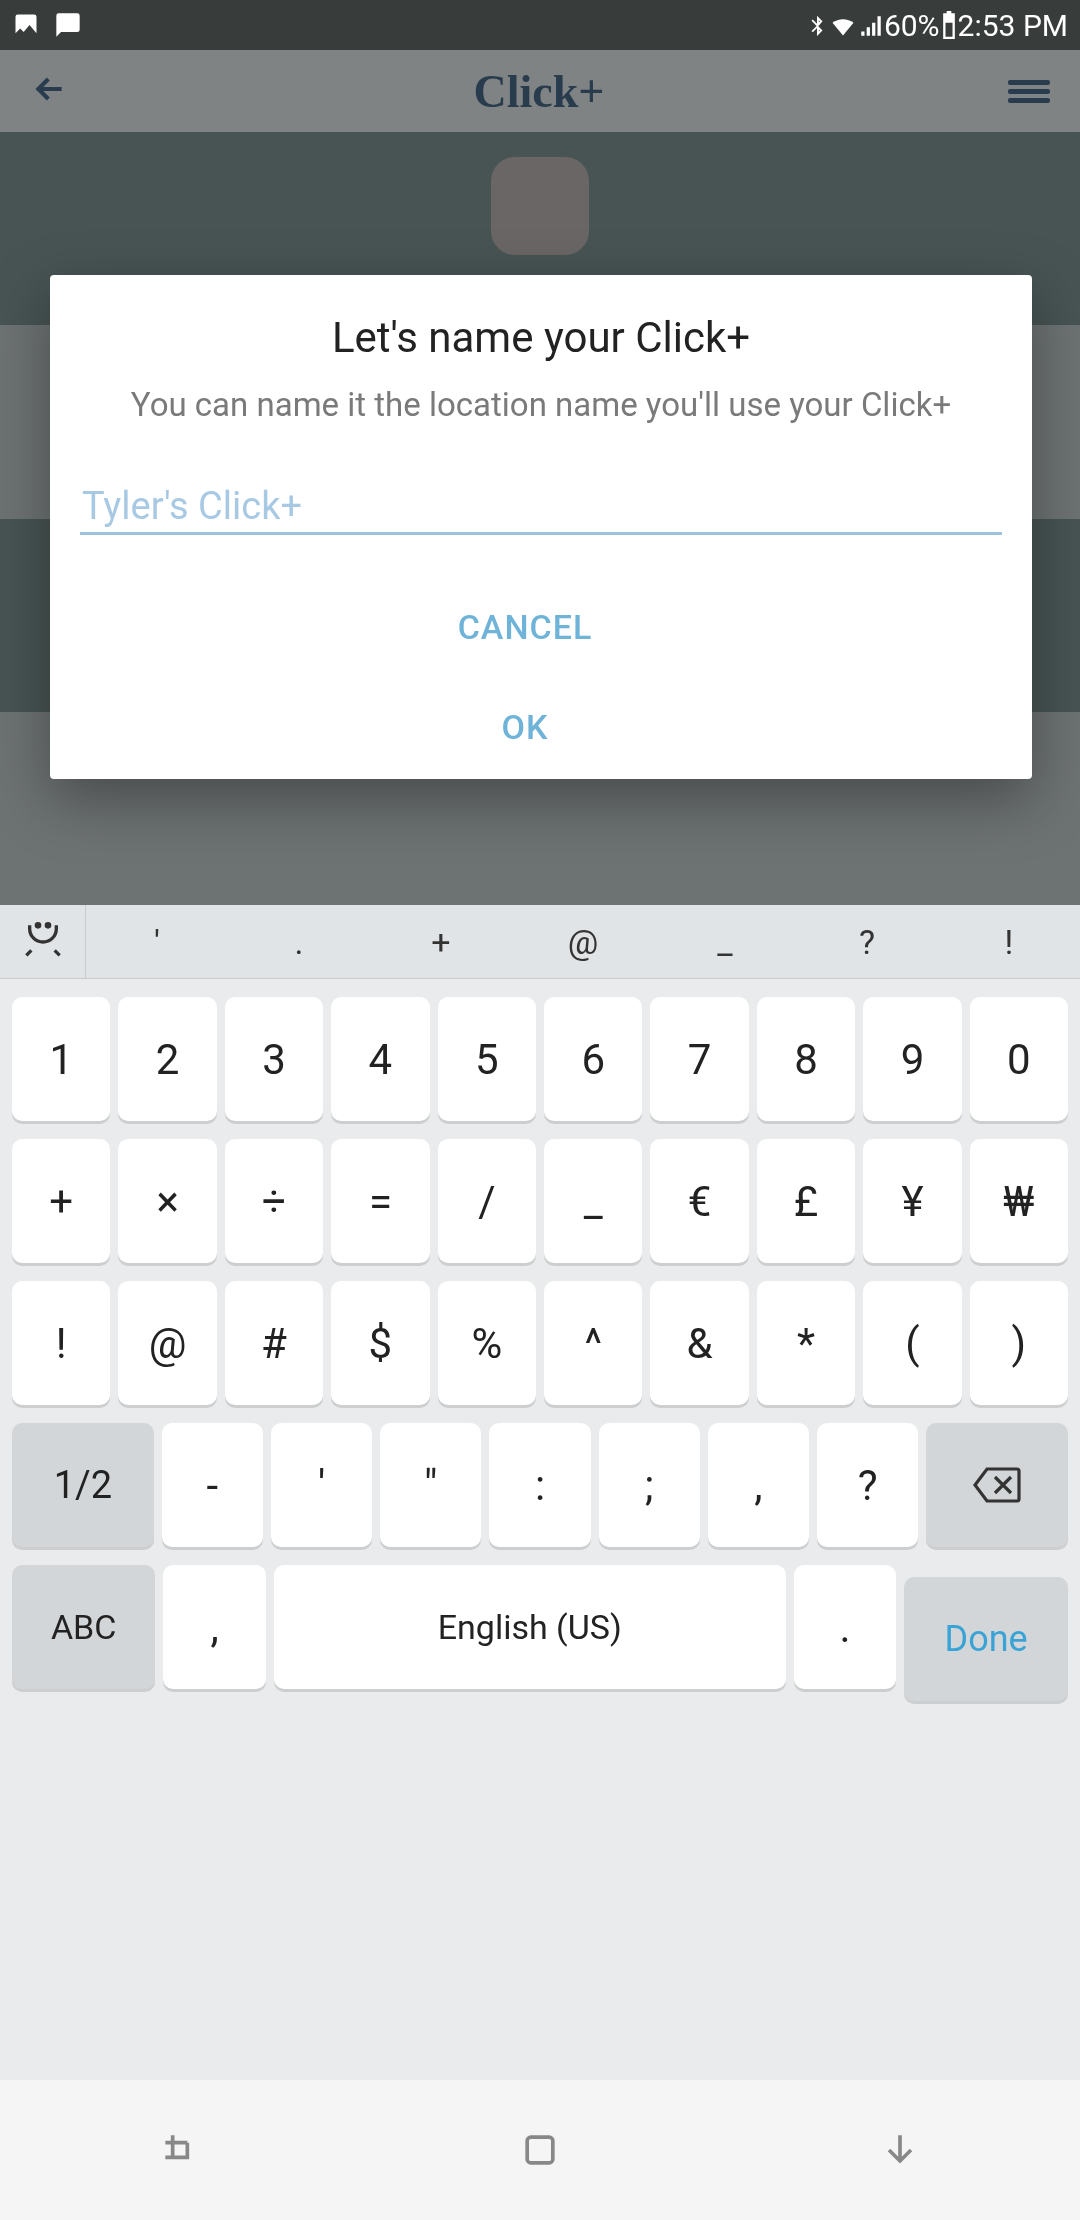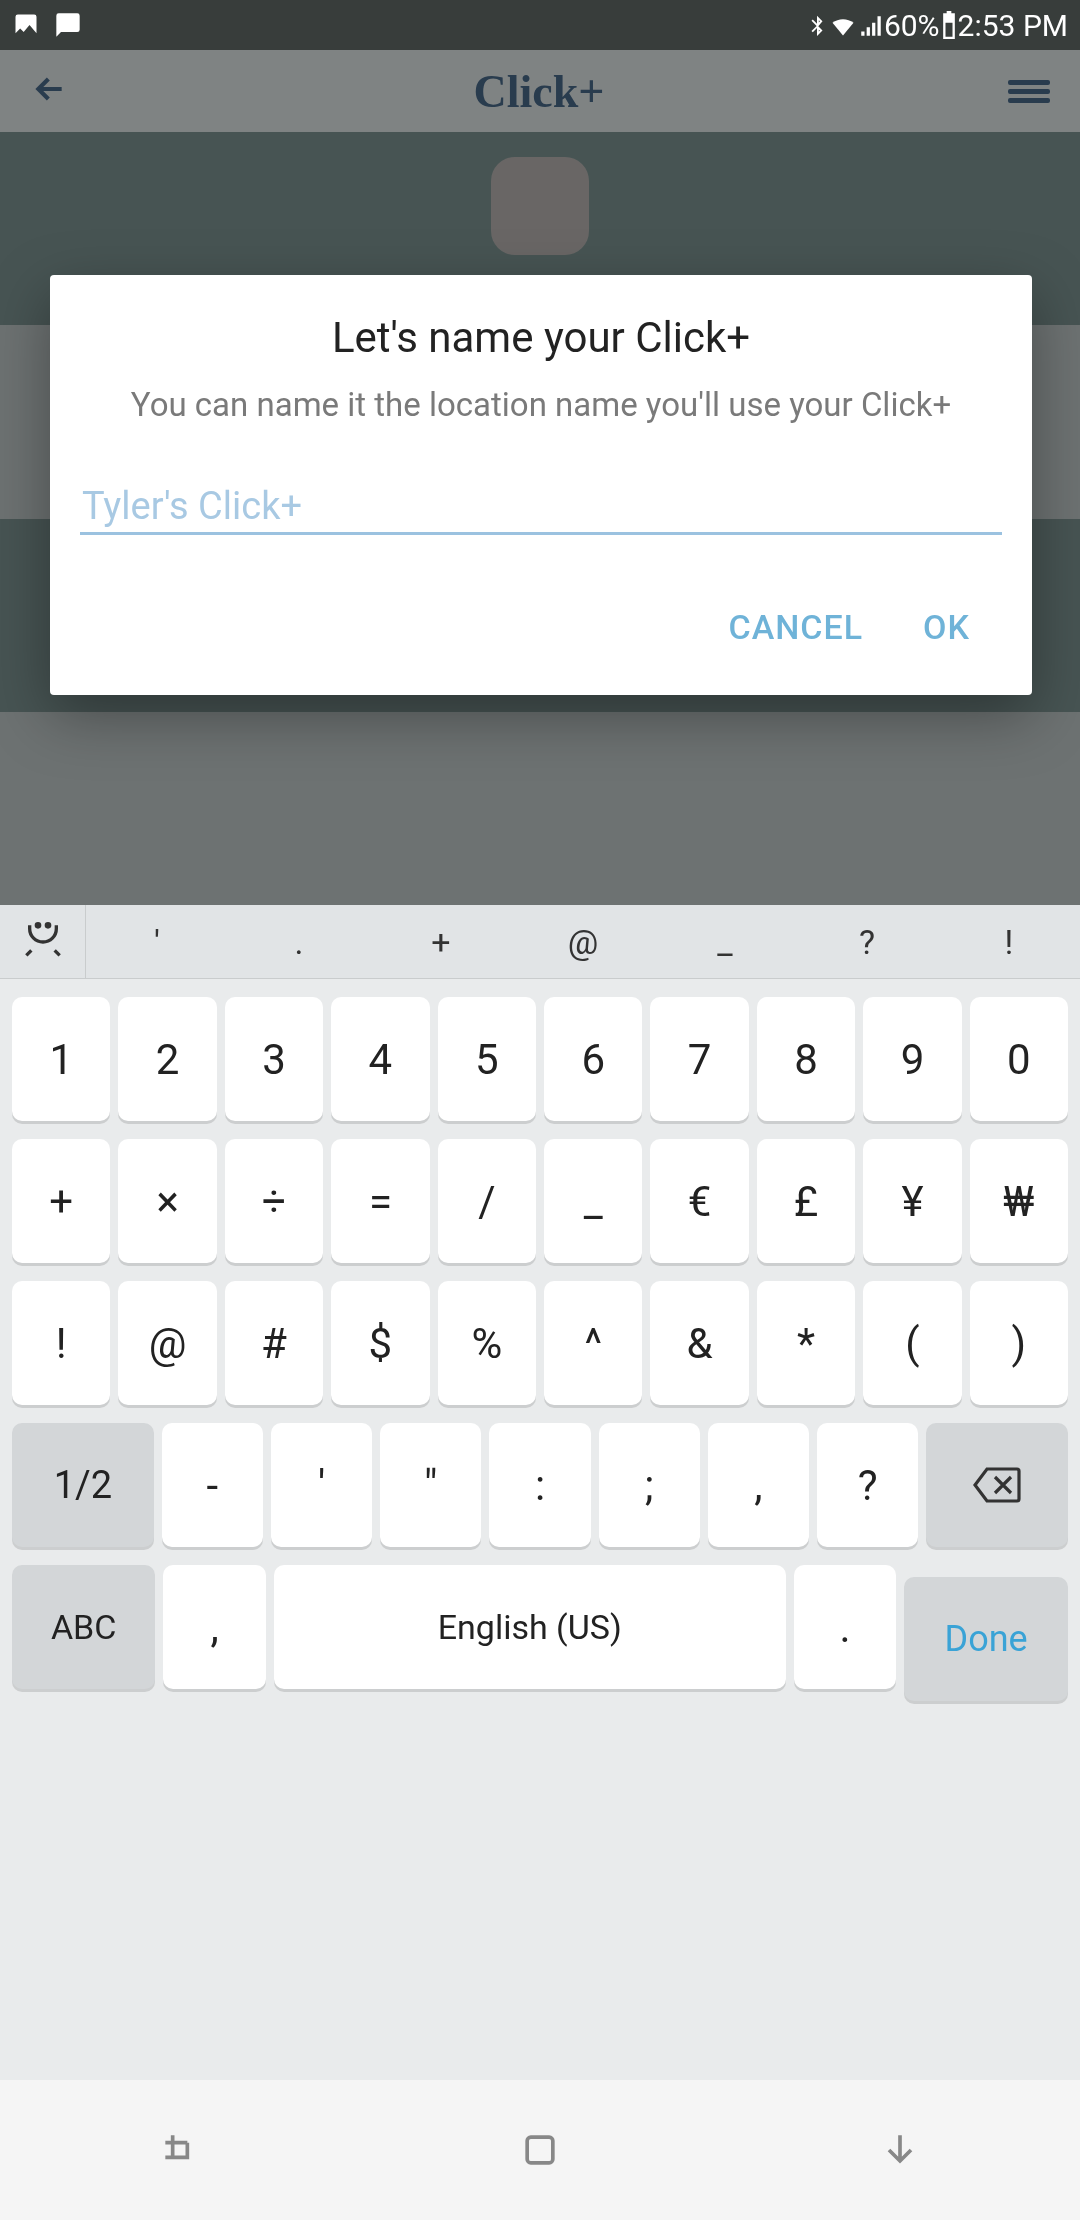--- a/index.html
+++ b/index.html
@@ -65,21 +65,21 @@
     background: rgba(0,0,0,0.45);
   }
 
   
   .dialog {
     position: absolute;
     left: 50px; right: 48px; top: 275px;
     background: #fff;
     border-radius: 4px;
     box-shadow: 0 20px 60px rgba(0,0,0,0.35);
-    padding: 38px 30px 36px;
+    padding: 38px 30px 20px;
   }
   .dialog h1 {
     font-size: 42px;
     font-weight: 400;
     color: #222;
     text-align: center;
   }
   .dialog p {
     margin-top: 22px;
     font-size: 33px;
@@ -99,20 +99,21 @@
     outline: none;
   }
   .text-field::placeholder { color: #a8c9e3; }
   .dialog-actions {
     display: flex;
     justify-content: flex-end;
     gap: 60px;
     margin-top: 72px;
     padding-right: 32px;
     padding-bottom: 12px;
+    flex-direction: column;
   }
   .dialog-actions button {
     border:none; background:none; cursor:pointer;
     font-size: 34px; font-weight: 500;
     color: #6fb3d8;
     letter-spacing: 1px;
   }
 
   
   .keyboard {

